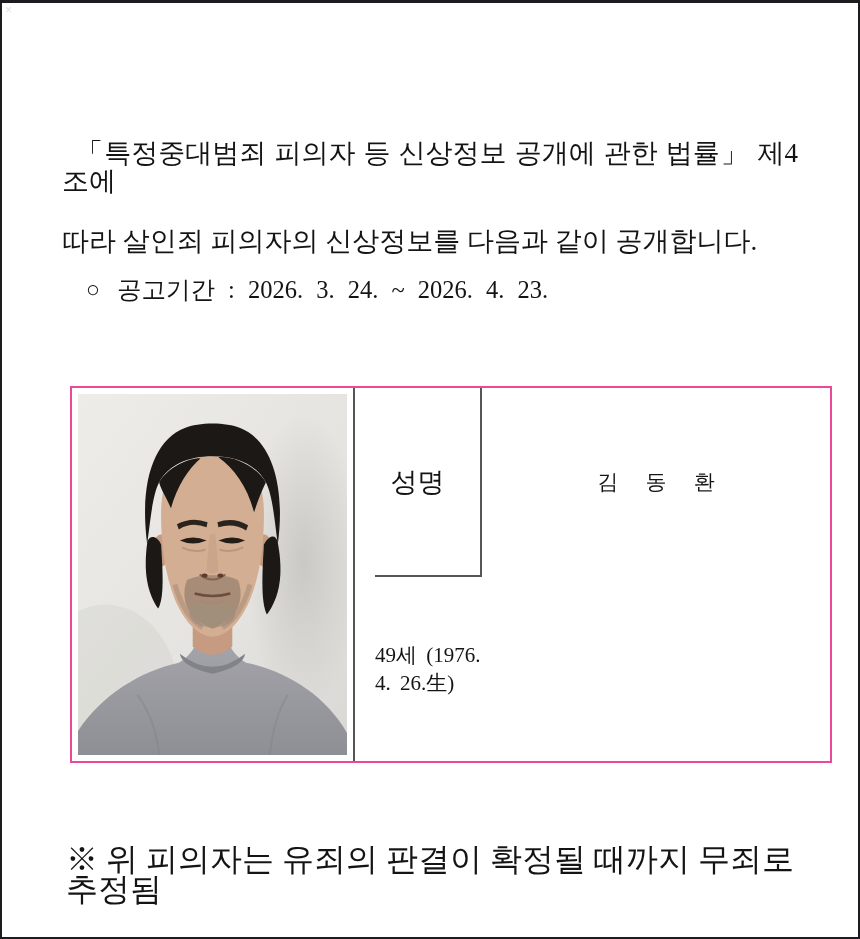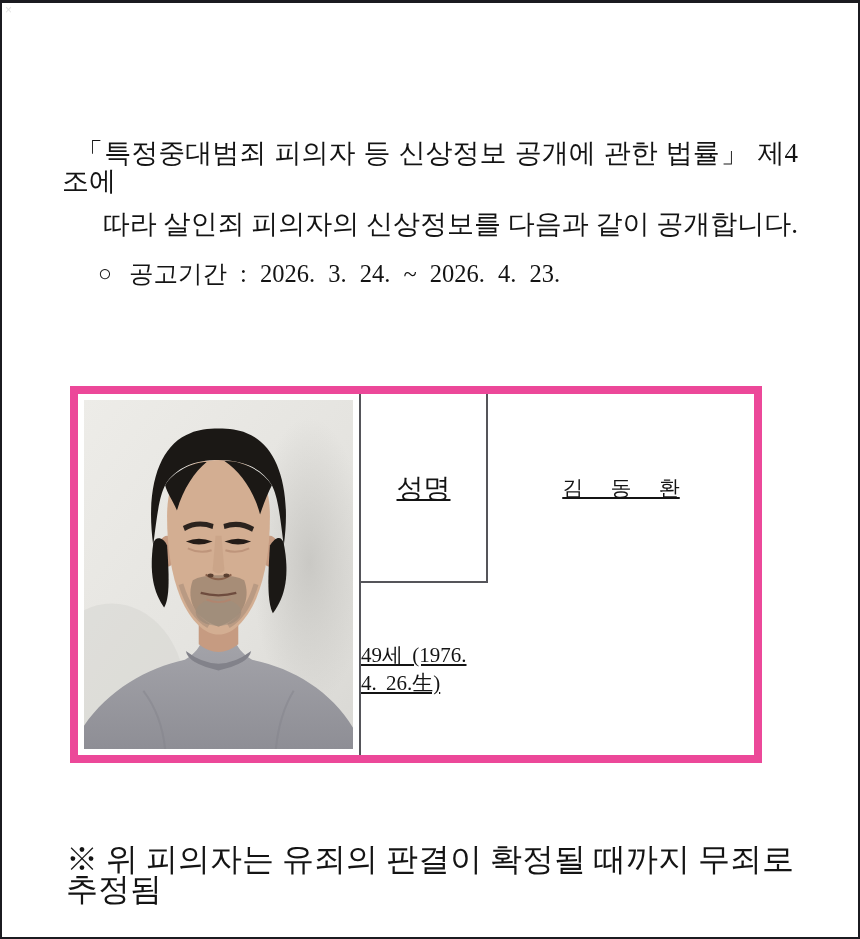--- a/index.html
+++ b/index.html
@@ -49,74 +49,72 @@
     line-height: 28px;
   }
   .intro .l1 {
     display: block;
     text-align: justify;
     text-align-last: justify;
     text-indent: 14px;
   }
   .intro .l2 {
     display: block;
-    margin-top: 15px;
-    text-align: right;
+    margin-top: 32px;
   }
 
   .notice {
     position: absolute;
     left: 84px;
     right: 60px;
     font-size: 24.5px;
     word-spacing: 7px;
     white-space: nowrap;
   }
   .notice .marker {
     display: inline-block;
     margin-right: 17px;
     font-size: 23px;
     transform: translateY(-1px);
   }
-  .notice-period { top: 254px; margin-left: 12px; }
+  .notice-period { top: 270px; }
   .notice-target { top: 314px; }
 
   .stable {
     position: absolute;
     left: 68px;
     top: 383px;
-    width: 692px;
+    width: 762px;
     height: 377px;
     box-sizing: border-box;
-    border: 8px solid #ec4899;
+    border: 2px solid #ec4899;
     display: grid;
     grid-template-columns: 283px 127px 1fr;
     grid-template-rows: 187px 1fr;
     background: #ffffff;
-    text-decoration: underline;
   }
   .cell {
     display: flex;
     align-items: center;
     justify-content: center;
     box-sizing: border-box;
   }
   .photo-cell {
     grid-row: 1 / span 2;
     border-right: 2px solid #55555a;
     padding: 6px;
     box-sizing: border-box;
   }
   .photo-cell svg { width: 100%; height: 100%; display: block; }
   .b-top   { border-top: 2px solid #55555a; }
   .b-right { border-right: 2px solid #55555a; }
   .lbl { font-size: 27px; }
   .val { font-size: 21px; }
   .name-val { word-spacing: 22px; }
-  .age-val  { word-spacing: 4px; }
+  .age-val  { word-spacing: 4px; margin-left: 20px; }
 
   .footnote {
     position: absolute;
     top: 805px;
     left: 64px;
     right: 64px;
     font-size: 32px;
     line-height: 30px;
     margin-top: 36px;
   }

